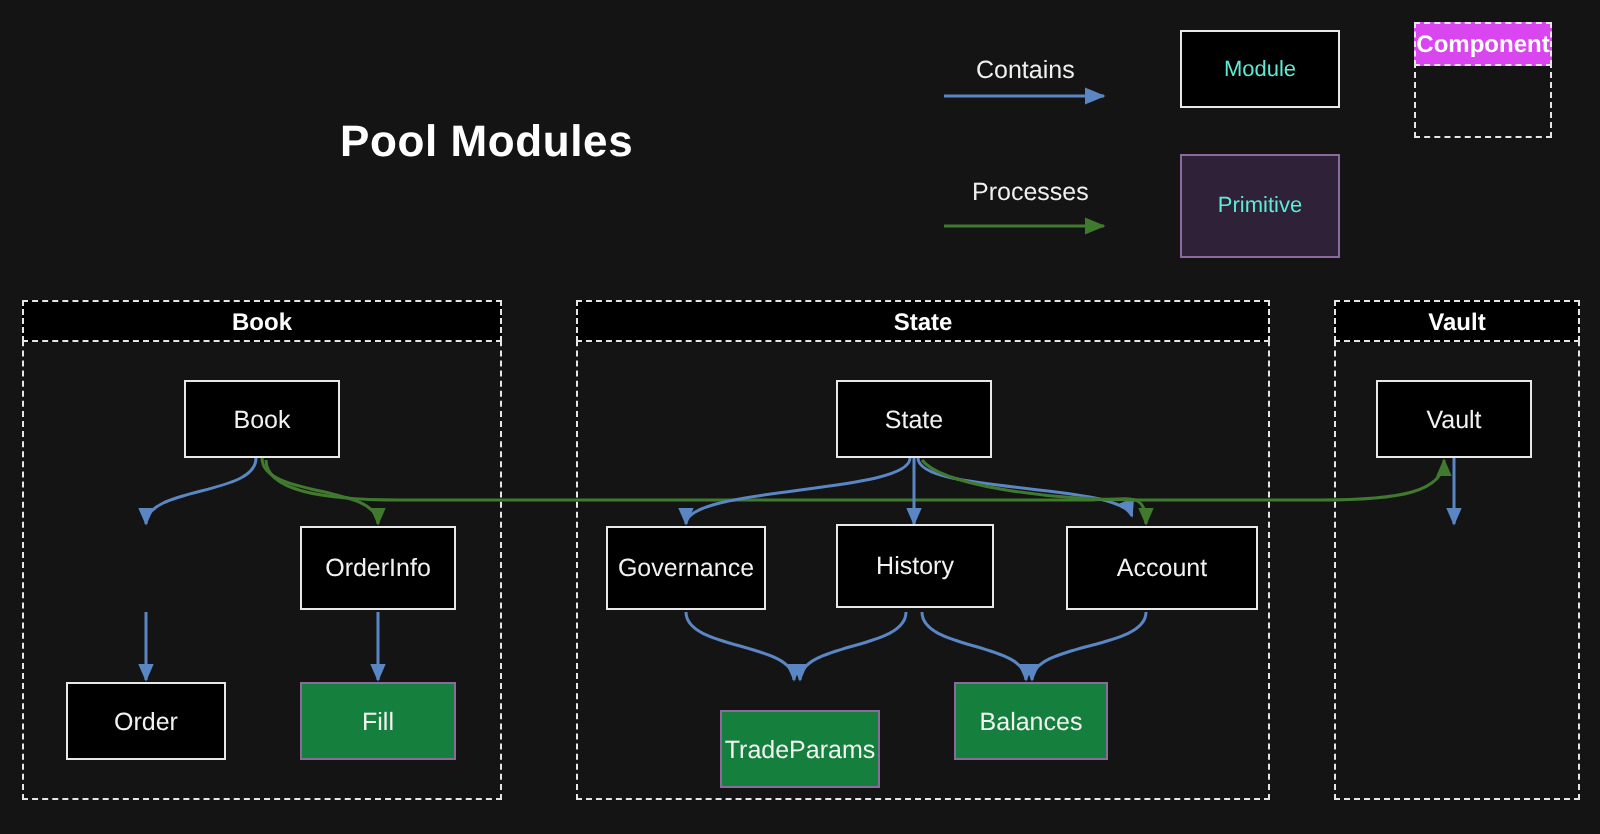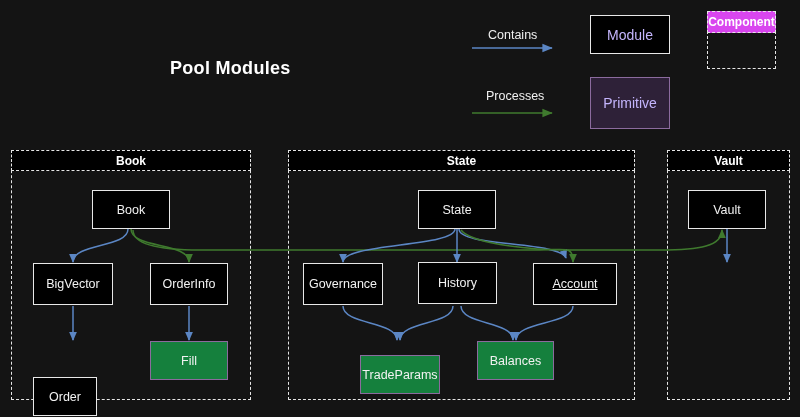--- a/index.html
+++ b/index.html
@@ -2,21 +2,21 @@
 <html><head>
 <meta charset="utf-8">
 <style>
   html,body{margin:0;padding:0;background:#141414;}
   body{width:800px;height:417px;overflow:hidden;
        font-family:"Liberation Sans","DejaVu Sans",sans-serif;
        color:#ffffff;}
   #stage{position:relative;width:800px;height:417px;background:#141414;}
 
   
-  .title{position:absolute;font-size:18px;font-weight:bold;color:#ffffff;
+  .title{position:absolute;font-size:22px;font-weight:bold;color:#ffffff;
          letter-spacing:.3px;white-space:nowrap;}
 
   
   .node{position:absolute;box-sizing:border-box;display:flex;
         align-items:center;justify-content:center;
         background:#000000;border:1.5px solid #e8e8e8;
         font-size:12.5px;color:#f2f2f2;white-space:nowrap;z-index:3;}
   .node.primitive{background:#15803d;border-color:#8b6b9e;}
 
   
@@ -28,21 +28,21 @@
                font-size:12px;font-weight:bold;color:#ffffff;z-index:2;}
 
   
   .legend-label{position:absolute;font-size:12.5px;color:#f0f0f0;
                 white-space:nowrap;}
   svg.edges{position:absolute;left:0;top:0;width:800px;height:417px;
             overflow:visible;z-index:2;pointer-events:none;}
   .lg-box{position:absolute;box-sizing:border-box;display:flex;
           align-items:center;justify-content:center;
           background:#000000;border:1.5px solid #e8e8e8;
-          font-size:14px;color:#c4b5fd;white-space:nowrap;z-index:3;}
+          font-size:11px;color:#5eead4;white-space:nowrap;z-index:3;}
   .lg-box.primitive{background:#2e2138;border-color:#8b6b9e;}
   .lg-comp{position:absolute;box-sizing:border-box;
            border:1.6px dashed #e6e6e6;background:transparent;z-index:1;}
   .lg-comp-header{position:absolute;box-sizing:border-box;
                   border:1.6px dashed #e6e6e6;background:#d946ef;
                   display:flex;align-items:center;justify-content:center;
                   font-size:12px;font-weight:bold;color:#fff;z-index:2;}
 </style>
 </head>
 <body>
@@ -110,32 +110,31 @@
   <div class="lg-box" style="left:590px;top:15px;width:80px;height:39px;">Module</div>
   <div class="lg-box primitive" style="left:590px;top:77px;width:80px;height:52px;">Primitive</div>
 
   <div class="lg-comp" style="left:707px;top:11px;width:69px;height:58px;"></div>
   <div class="lg-comp-header" style="left:707px;top:11px;width:69px;height:22px;">Component</div>
 
   <div class="component" style="left:11px;top:150px;width:240px;height:250px;"></div>
   <div class="comp-header" style="left:11px;top:150px;width:240px;height:21px;">Book</div>
 
   <div class="node" style="left:92px;top:190px;width:78px;height:39px;">Book</div>
-  <div class="node" style="left:33px;top:263px;width:80px;height:42px;">BigVector</div>
   <div class="node" style="left:150px;top:263px;width:78px;height:42px;">OrderInfo</div>
-  <div class="node" style="left:33px;top:341px;width:64px;height:39px;margin-top:36px;">Order</div>
+  <div class="node" style="left:33px;top:341px;width:80px;height:39px;">Order</div>
   <div class="node primitive" style="left:150px;top:341px;width:78px;height:39px;">Fill</div>
 
   <div class="component" style="left:288px;top:150px;width:347px;height:250px;"></div>
   <div class="comp-header" style="left:288px;top:150px;width:347px;height:21px;">State</div>
 
   <div class="node" style="left:418px;top:190px;width:78px;height:39px;">State</div>
   <div class="node" style="left:303px;top:263px;width:80px;height:42px;">Governance</div>
   <div class="node" style="left:418px;top:262px;width:79px;height:42px;">History</div>
-  <div class="node" style="left:533px;top:263px;width:84px;height:42px;text-decoration:underline;">Account</div>
+  <div class="node" style="left:533px;top:263px;width:96px;height:42px;">Account</div>
   <div class="node primitive" style="left:360px;top:355px;width:80px;height:39px;">TradeParams</div>
   <div class="node primitive" style="left:477px;top:341px;width:77px;height:39px;">Balances</div>
 
   <div class="component" style="left:667px;top:150px;width:123px;height:250px;"></div>
   <div class="comp-header" style="left:667px;top:150px;width:123px;height:21px;">Vault</div>
 
   <div class="node" style="left:688px;top:190px;width:78px;height:39px;">Vault</div>
 
 </div>
 

